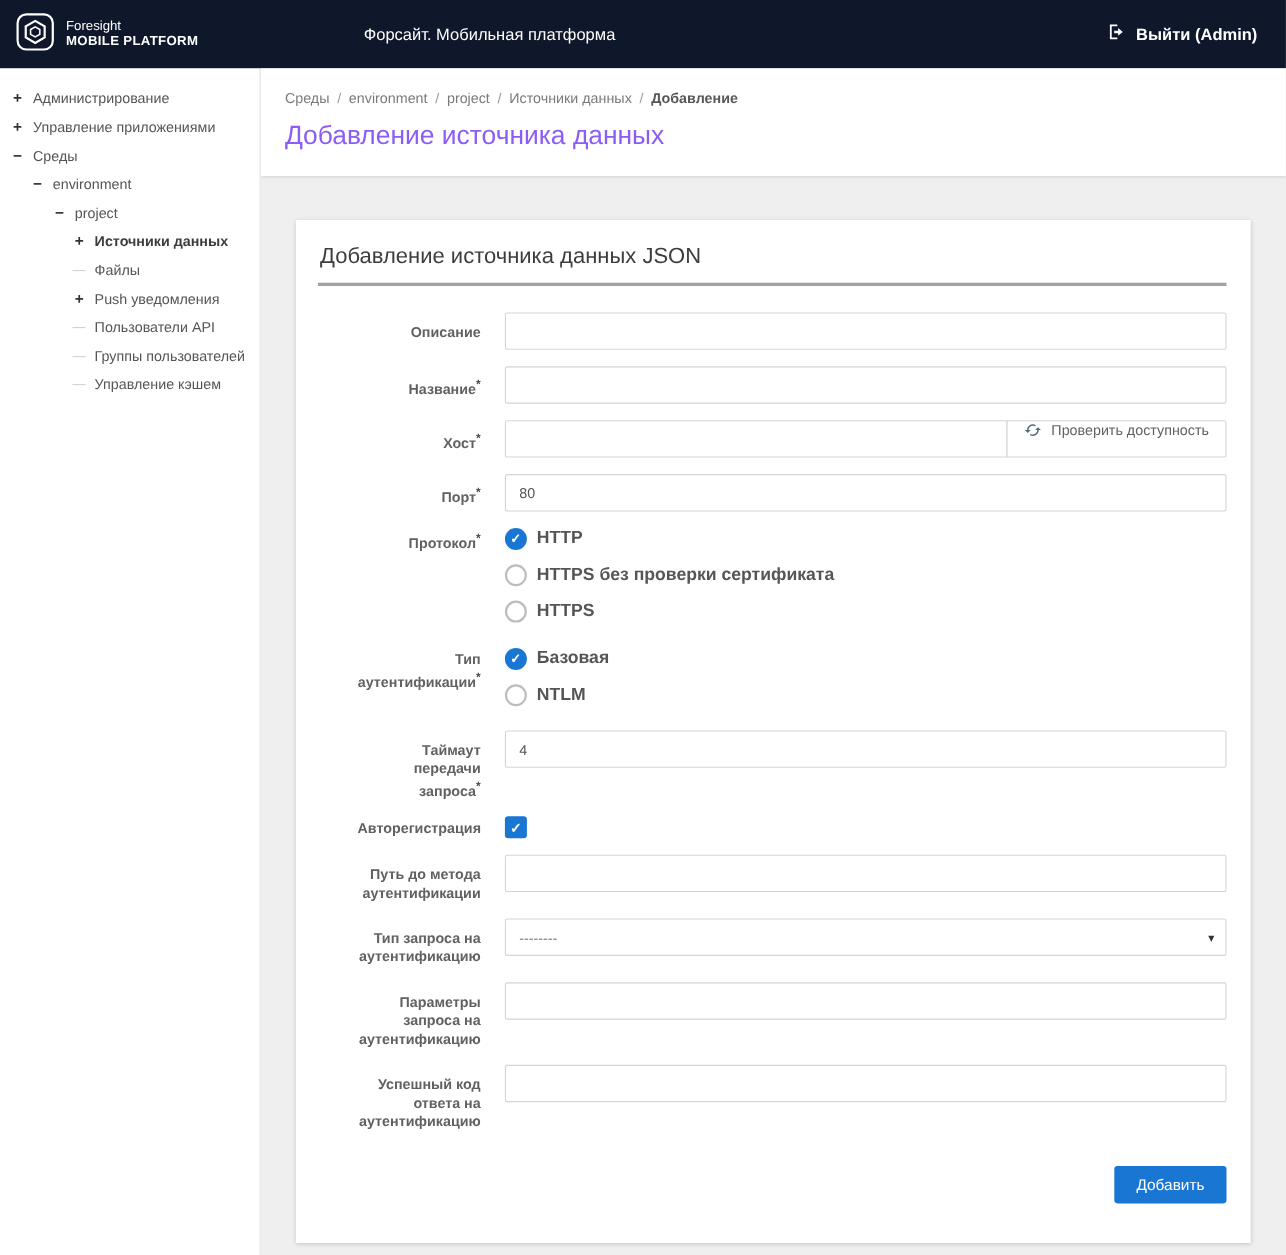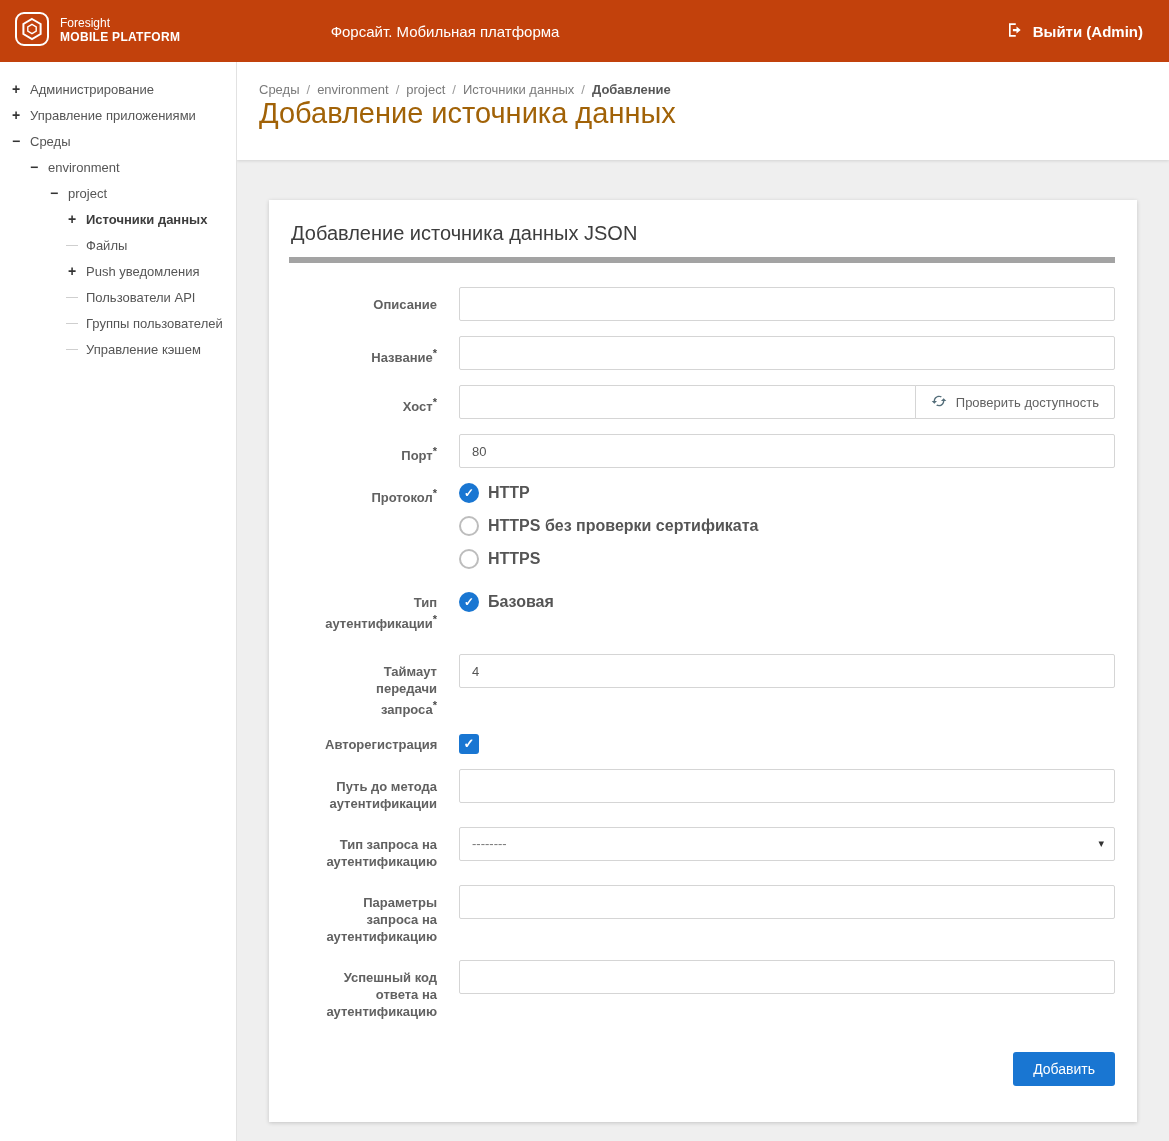--- a/index.html
+++ b/index.html
@@ -5,21 +5,21 @@
   * { box-sizing: border-box; }
   html,body { margin:0; padding:0; }
   body {
     width:1169px; height:1141px; overflow:hidden;
     font-family:"Liberation Sans", sans-serif;
     background:#efefef; color:#555;
   }
 
   
   .header {
-    height:62px; background:#c2410c; color:#fff;
+    height:62px; background:#0f172a; color:#fff;
     display:flex; align-items:center; position:relative;
   }
   .brand { display:flex; align-items:center; gap:10px; padding-left:14px; width:237px; }
   .brand-text { line-height:1.15; }
   .brand-name { font-size:12px; font-weight:400; }
   .brand-sub { font-size:12px; font-weight:700; letter-spacing:.3px; }
   .header-title {
     position:absolute; left:240px; width:410px; text-align:center;
     font-size:15px; font-weight:400;
   }
@@ -51,49 +51,49 @@
 
   
   .main-band {
     background:#fff; padding:20px 24px 0 22px; height:98px;
     box-shadow:0 1px 3px rgba(0,0,0,.12); position:relative; z-index:2;
   }
   .breadcrumb { display:flex; align-items:center; gap:7px; font-size:13px; color:#7a7a7a; }
   .crumb { cursor:pointer; }
   .crumb.current { font-weight:700; color:#575757; cursor:default; }
   .crumb-sep { color:#9a9a9a; }
-  .page-title { font-size:29px; font-weight:400; color:#a16207; }
+  .page-title { margin-top:13px; font-size:24px; font-weight:400; color:#8b5cf6; }
 
   
   .content { padding:40px 32px 0 32px; }
   .card {
     background:#fff; box-shadow:0 1px 4px rgba(0,0,0,.18);
     padding:2px 22px 36px 20px; min-height:905px;
   }
   .card-title {
     font-size:20px; font-weight:400; color:#3d3d3d;
-    padding:20px 2px 12px; border-bottom:6px solid #a3a3a3; margin-bottom:24px;
+    padding:20px 2px 12px; border-bottom:3px solid #a3a3a3; margin-bottom:24px;
   }
   .row { display:flex; margin-bottom:15px; }
   .row-label {
     width:112px; margin-left:36px; text-align:right;
     font-size:13px; font-weight:700; color:#616161; line-height:17px; padding-top:9px;
   }
   .row.choices .row-label { padding-top:2px; }
   .req { font-size:11px; color:#4a4a4a; }
   .row-control { flex:1; margin-left:22px; }
   input.text {
     width:100%; height:34px; border:1px solid #d5d5d5; border-radius:2px;
     padding:0 12px; font-size:13px; color:#555; outline:none;
     font-family:"Liberation Sans", sans-serif; background:#fff;
   }
   .input-group { display:flex; }
   .input-group input.text { border-radius:2px 0 0 2px; }
   .check-btn {
-    display:flex; align-items:center; gap:9px; white-space:nowrap;
+    display:flex; gap:9px; white-space:nowrap;
     height:34px; padding:0 15px; margin-left:-1px;
     border:1px solid #d5d5d5; border-radius:0 2px 2px 0; background:#fff;
     font-size:13px; color:#616161; cursor:pointer;
     font-family:"Liberation Sans", sans-serif;
   }
 
   .option-row { display:flex; align-items:center; gap:9px; margin-bottom:13px; cursor:pointer; }
   .option-row:last-child { margin-bottom:0; }
   .radio, .radio-on, .checkbox-on {
     width:20px; height:20px; flex-shrink:0;
@@ -271,20 +271,24 @@
           </div>
         </div>
 
         <div class="row choices" style="margin-top:23px;">
           <div class="row-label"><span>Тип аутентификации</span><sup class="req">*</sup></div>
           <div class="row-control">
             <div class="option-row">
               <span class="radio-on">✓</span>
               <span class="option-label">Базовая</span>
             </div>
+            <div class="option-row">
+              <span class="radio"></span>
+              <span class="option-label">NTLM</span>
+            </div>
           </div>
         </div>
 
         <div class="row" style="margin-top:22px;">
           <div class="row-label"><span>Таймаут передачи запроса</span><sup class="req">*</sup></div>
           <div class="row-control"><input class="text" type="text" value="4" style=""></div>
         </div>
 
         <div class="row choices">
           <div class="row-label"><span>Авторегистрация</span></div>

